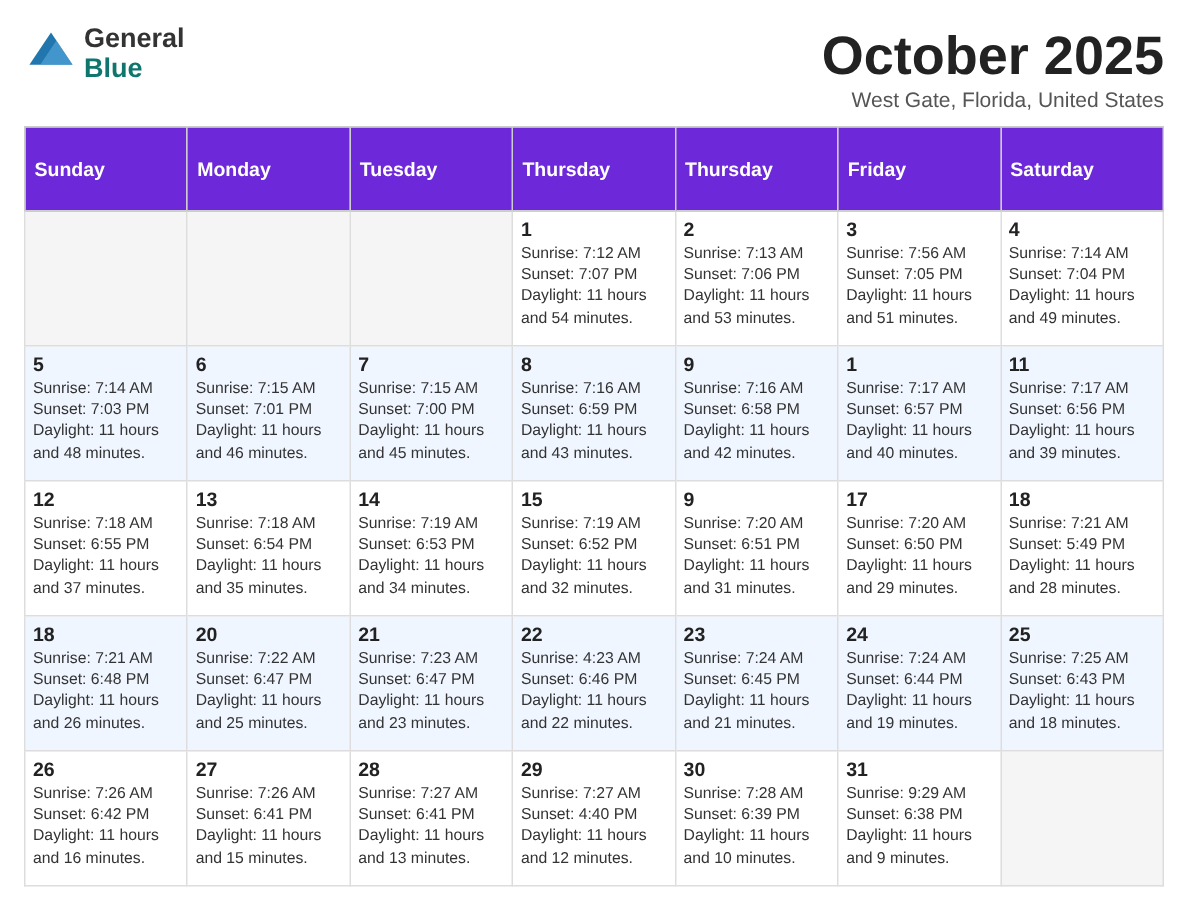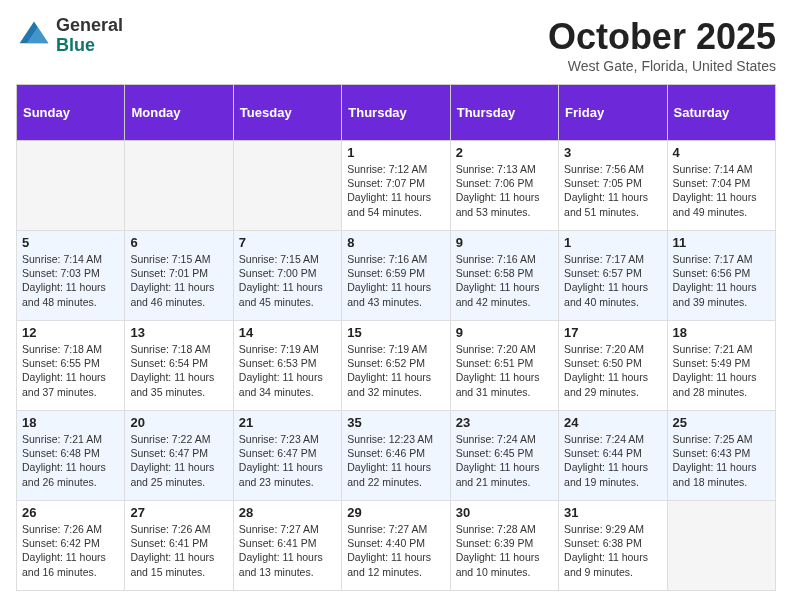--- a/index.html
+++ b/index.html
@@ -253,22 +253,22 @@
 Sunset: 6:47 PM
 Daylight: 11 hours and 25 minutes.</div>
         </td>
         <td>
           <div class="day-number">21</div>
           <div class="cell-text">Sunrise: 7:23 AM
 Sunset: 6:47 PM
 Daylight: 11 hours and 23 minutes.</div>
         </td>
         <td>
-          <div class="day-number">35</div>
-          <div class="cell-text">Sunrise: 12:23 AM
+          <div class="day-number">22</div>
+          <div class="cell-text">Sunrise: 4:23 AM
 Sunset: 6:46 PM
 Daylight: 11 hours and 22 minutes.</div>
         </td>
         <td>
           <div class="day-number">23</div>
           <div class="cell-text">Sunrise: 7:24 AM
 Sunset: 6:45 PM
 Daylight: 11 hours and 21 minutes.</div>
         </td>
         <td>

